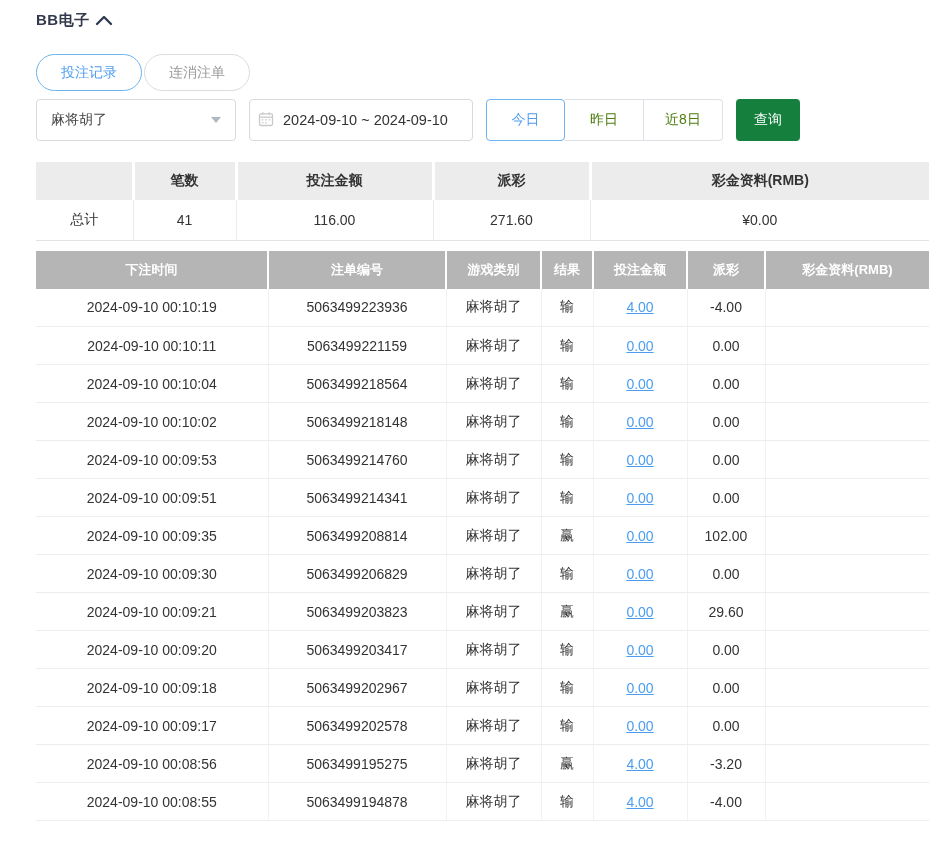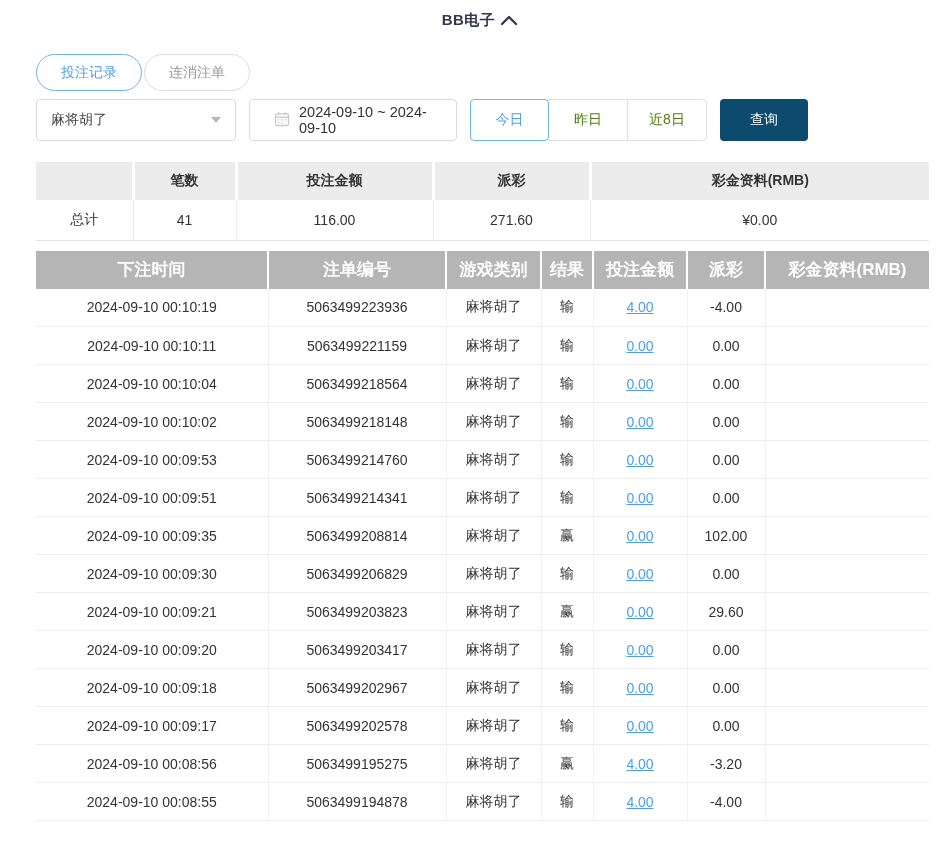--- a/index.html
+++ b/index.html
@@ -10,21 +10,21 @@
   }
   .page {
     position: relative;
     width: 941px; height: 851px;
     background:#fff;
     overflow: hidden;
     padding: 8px 12px 0 36px;
   }
 
   
-  .title-row { display:flex; align-items:center; justify-content:center; height:24px; }
+  .title-row { display:flex; align-items:center; justify-content:flex-start; height:24px; }
   .page-title { font-size:15px; font-weight:bold; color:#32394a; letter-spacing:.5px; }
   .collapse-btn { background:none; border:none; cursor:pointer; padding:2px 4px; line-height:0; }
 
   
   .tabs { display:flex; gap:2px; margin-top:22px; }
   .tab-pill {
     height:37px; padding:0 24px; border-radius:19px;
     background:#fff; font-size:14px; cursor:pointer;
     display:flex; align-items:center; border:1px solid #dcdcdc; color:#9a9a9a;
   }
@@ -35,35 +35,35 @@
   .select-box {
     width:200px; height:42px; border:1px solid #d9d9d9; border-radius:4px;
     display:flex; align-items:center; justify-content:space-between;
     padding:0 14px; cursor:pointer; background:#fff; font-size:14px; color:#444;
   }
   .caret-down {
     width:0; height:0; border-left:5px solid transparent; border-right:5px solid transparent;
     border-top:6px solid #b2b8c2;
   }
   .date-box {
-    width:208px; height:42px; border:1px solid #d9d9d9; border-radius:4px;
-    display:flex; align-items:center; gap:9px; padding:0 24px; margin-left:13px;
+    width:224px; height:42px; border:1px solid #d9d9d9; border-radius:4px;
+    display:flex; align-items:center; gap:9px; padding:0 8px; margin-left:13px;
     background:#fff; font-size:14.5px; color:#333; cursor:pointer;
   }
   .seg-group { display:flex; margin-left:13px;border-radius:15px; }
   .seg-btn {
     width:79px; height:42px; background:#fff; font-size:14px;
     border:1px solid #dee1e6; border-left-width:0; color:#4d7c0f; cursor:pointer;
   }
   .seg-btn:first-child { border-left-width:1px; border-radius:4px 0 0 4px; }
   .seg-btn:last-child { border-radius:0 4px 4px 0; }
   .seg-btn.active { border:1px solid #6db4f1; color:#4f9df0; border-radius:4px; }
   .query-btn {
-    margin-left:13px; width:88px; height:42px; border:none; border-radius:4px;
-    background:#0c4a6e; color:#fff; font-size:14px; cursor:pointer;
+    margin-left:13px; width:64px; height:42px; border:none; border-radius:4px;
+    background:#15803d; color:#fff; font-size:14px; cursor:pointer;
   }
 
   
   table { border-collapse:collapse; table-layout:fixed; width:893px; }
   td, th { text-align:center; font-size:14px; overflow:hidden; white-space:nowrap; }
 
   
   .summary-table { margin-top:21px; }
   .summary-table th {
     background:#ececec; height:38px; font-weight:600; color:#333;
@@ -72,21 +72,21 @@
   .summary-table th:last-child { border-right:none; }
   .summary-table td {
     height:40px; background:#fff; color:#333;
     border-bottom:1px solid #e3e3e3; border-right:1px solid #ececec;margin-top:20px;
   }
   .summary-table td:last-child { border-right:none; }
 
   
   .bet-table { margin-top:10px; }
   .bet-table th {
-    background:#b5b5b5; color:#fff; height:38px; font-weight:bold; font-size:17px;
+    background:#b5b5b5; color:#fff; height:38px; font-weight:bold; font-size:13px;
     border-right:2px solid #fff;
   }
   .bet-table th:last-child { border-right:none; }
   .bet-table td {
     height:38px; background:#fff; color:#333;
     border-bottom:1px solid #ededed; border-right:1px solid #f1f1f1;
   }
   .bet-table td:last-child { border-right:none; }
   .bet-link { color:#4a9df0; text-decoration:underline; cursor:pointer; }
   .neg { color:#e9595f; }

